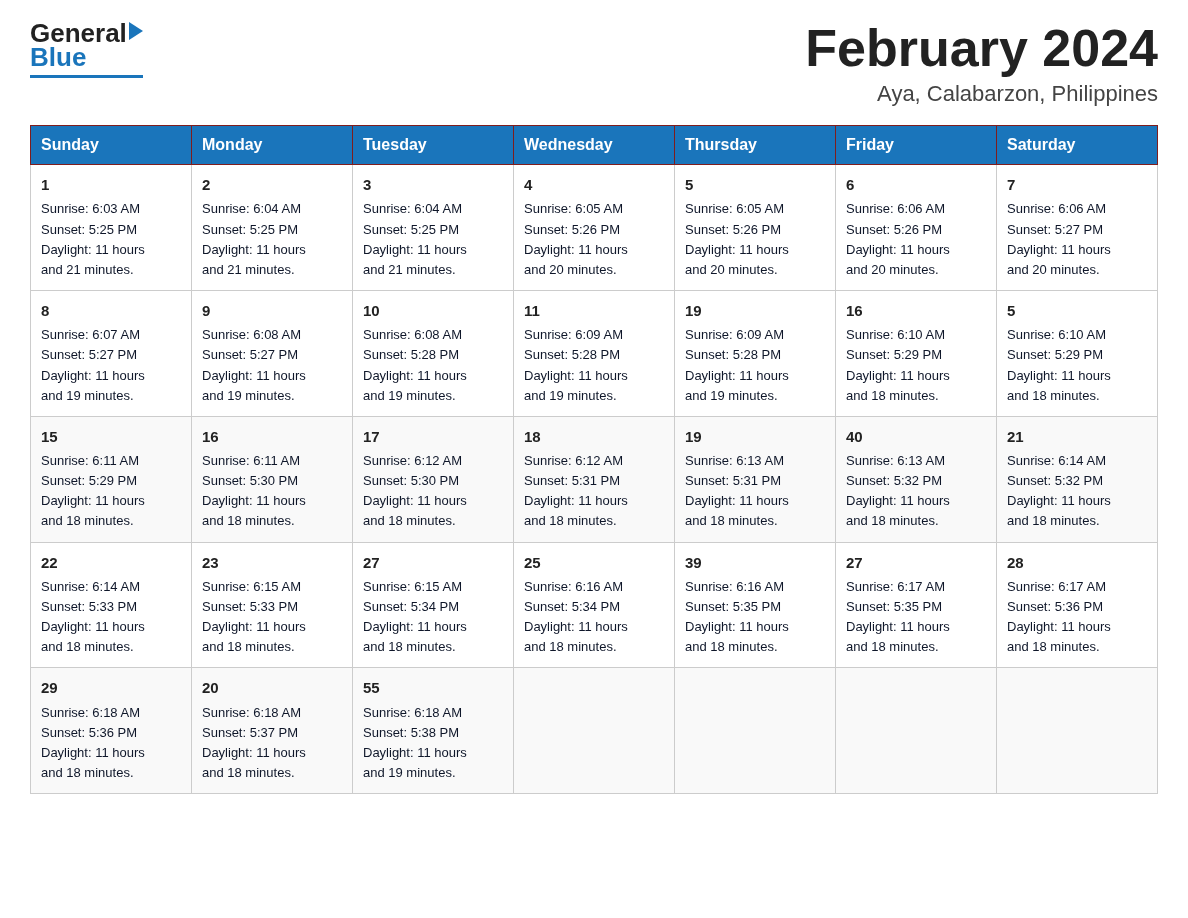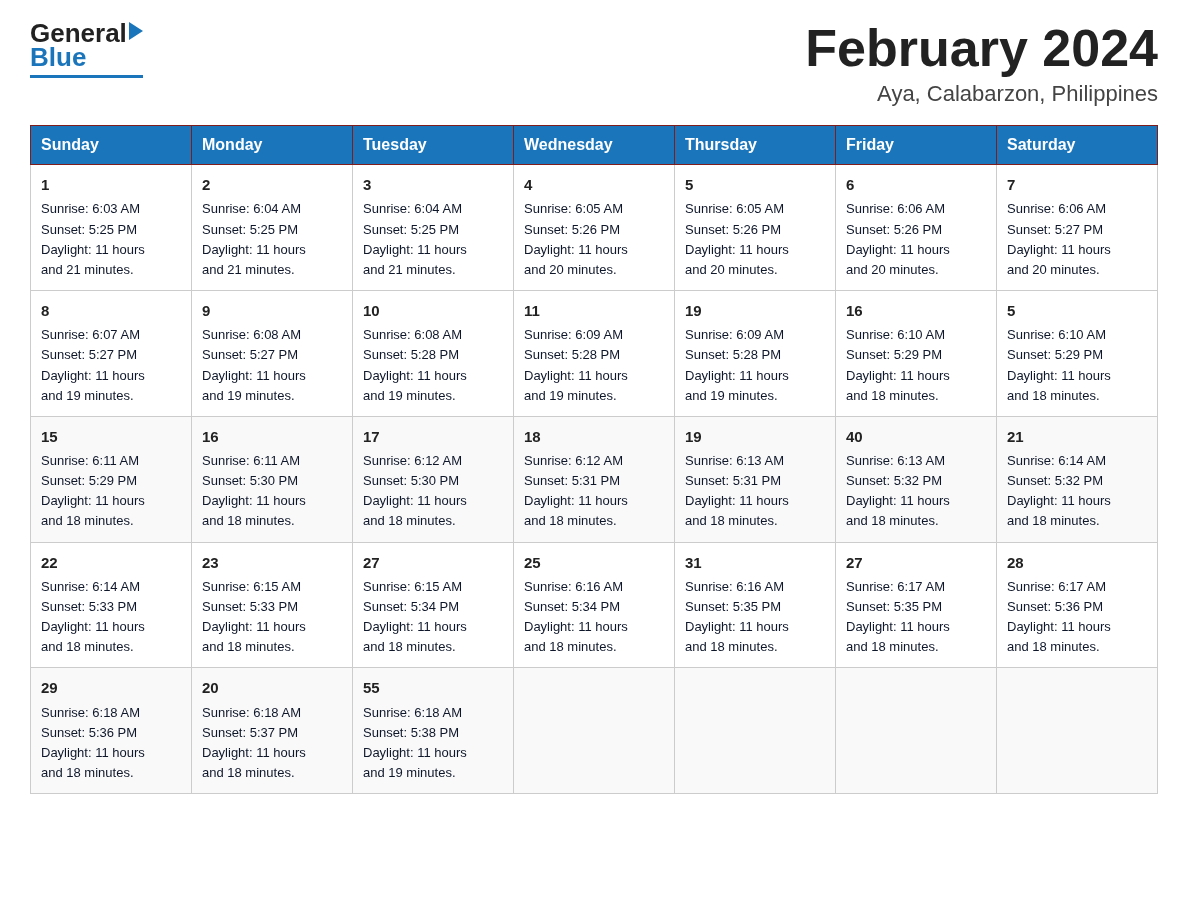--- a/index.html
+++ b/index.html
@@ -241,21 +241,21 @@
         </td>
         <td>
           <span class="day-number">27</span>
           <div class="day-info">Sunrise: 6:15 AM<br>Sunset: 5:34 PM<br>Daylight: 11 hours<br>and 18 minutes.</div>
         </td>
         <td>
           <span class="day-number">25</span>
           <div class="day-info">Sunrise: 6:16 AM<br>Sunset: 5:34 PM<br>Daylight: 11 hours<br>and 18 minutes.</div>
         </td>
         <td>
-          <span class="day-number">31</span>
+          <span class="day-number">39</span>
           <div class="day-info">Sunrise: 6:16 AM<br>Sunset: 5:35 PM<br>Daylight: 11 hours<br>and 18 minutes.</div>
         </td>
         <td>
           <span class="day-number">27</span>
           <div class="day-info">Sunrise: 6:17 AM<br>Sunset: 5:35 PM<br>Daylight: 11 hours<br>and 18 minutes.</div>
         </td>
         <td>
           <span class="day-number">28</span>
           <div class="day-info">Sunrise: 6:17 AM<br>Sunset: 5:36 PM<br>Daylight: 11 hours<br>and 18 minutes.</div>
         </td>

